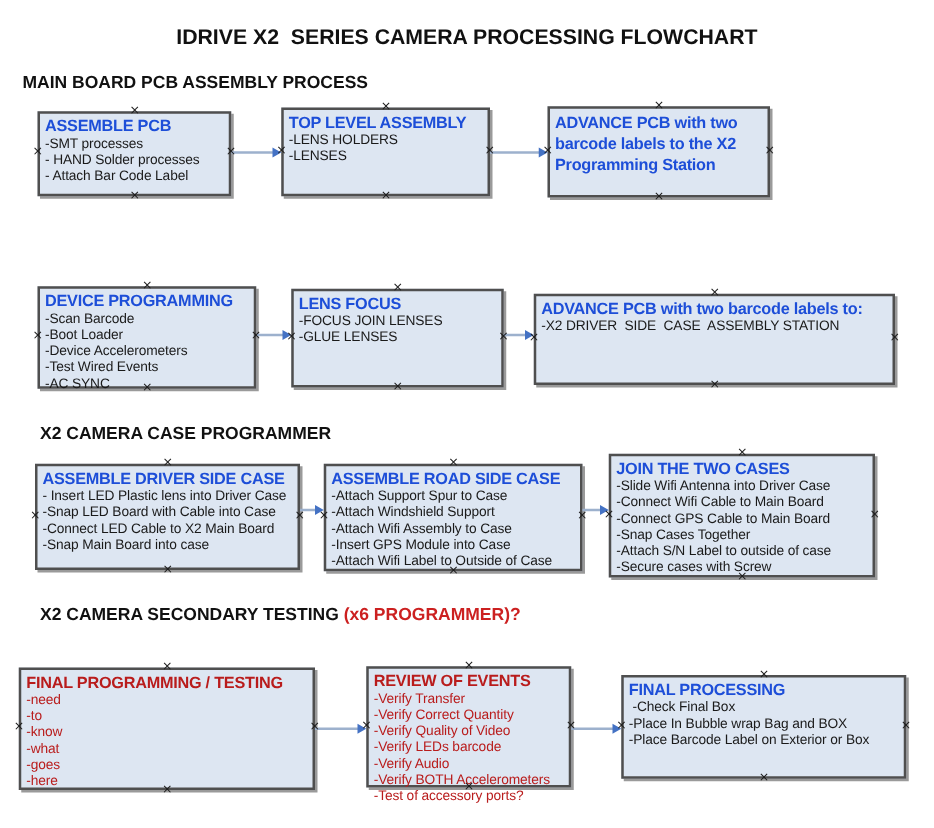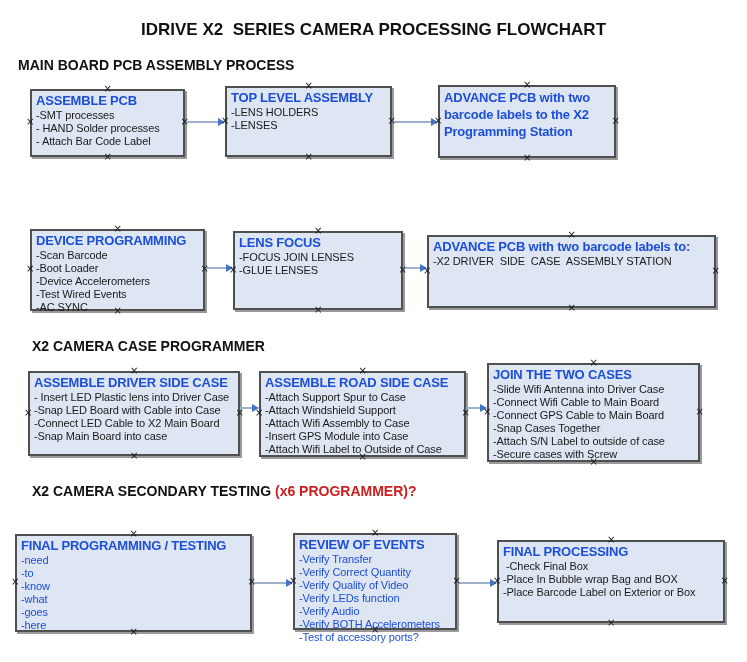--- a/index.html
+++ b/index.html
@@ -23,21 +23,21 @@
   }
   .box-title{
     font-size:13px;font-weight:bold;line-height:15px;letter-spacing:-0.2px;
     white-space:nowrap;color:#1d4ed8;
   }
   .box-title.wrap{white-space:normal;line-height:17px;}
   .box-items{margin-top:1px;}
   .box-item{
     font-size:11px;line-height:13px;letter-spacing:-0.1px;white-space:pre;color:#1a1a1a;
   }
-  .fbox.red .box-title,.fbox.red .box-item{color:#1d4ed8;}
+  .fbox.red .box-title,.fbox.red .box-item{color:#b91c1c;}
   .handle{
     position:absolute;font-size:10px;line-height:10px;color:#1a1a1a;z-index:3;
     font-family:"DejaVu Sans",sans-serif;
   }
   .hT{top:-7px;left:50%;margin-left:-4px;}
   .hB{bottom:-7px;left:50%;margin-left:-4px;}
   .hL{left:-6px;top:50%;margin-top:-6px;}
   .hR{right:-6px;top:50%;margin-top:-6px;}
   .arrow{position:absolute;height:8px;z-index:2;}
   .arrow-line{position:absolute;left:0;right:5px;top:3px;height:2px;background:#9db1cd;}
@@ -222,21 +222,21 @@
   <div class="fbox red" style="left:293px;top:533px;width:164px;height:97px;">
     <span class="handle hT">×</span>
     <span class="handle hB">×</span>
     <span class="handle hL">×</span>
     <span class="handle hR">×</span>
     <div class="box-title">REVIEW OF EVENTS</div>
     <div class="box-items">
         <div class="box-item">-Verify Transfer</div>
         <div class="box-item">-Verify Correct Quantity</div>
         <div class="box-item">-Verify Quality of Video</div>
-        <div class="box-item">-Verify LEDs function</div>
+        <div class="box-item">-Verify LEDs barcode</div>
         <div class="box-item">-Verify Audio</div>
         <div class="box-item">-Verify BOTH Accelerometers</div>
         <div class="box-item">-Test of accessory ports?</div>
       </div>
   </div>
 
   <div class="fbox" style="left:497px;top:540px;width:228px;height:83px;">
     <span class="handle hT">×</span>
     <span class="handle hB">×</span>
     <span class="handle hL">×</span>

